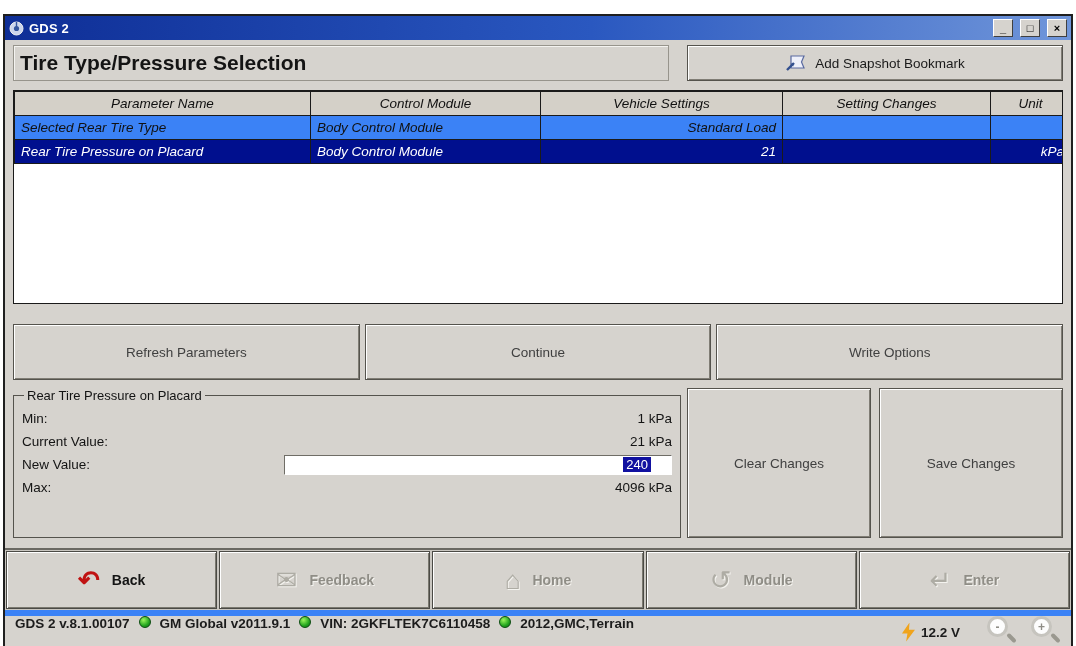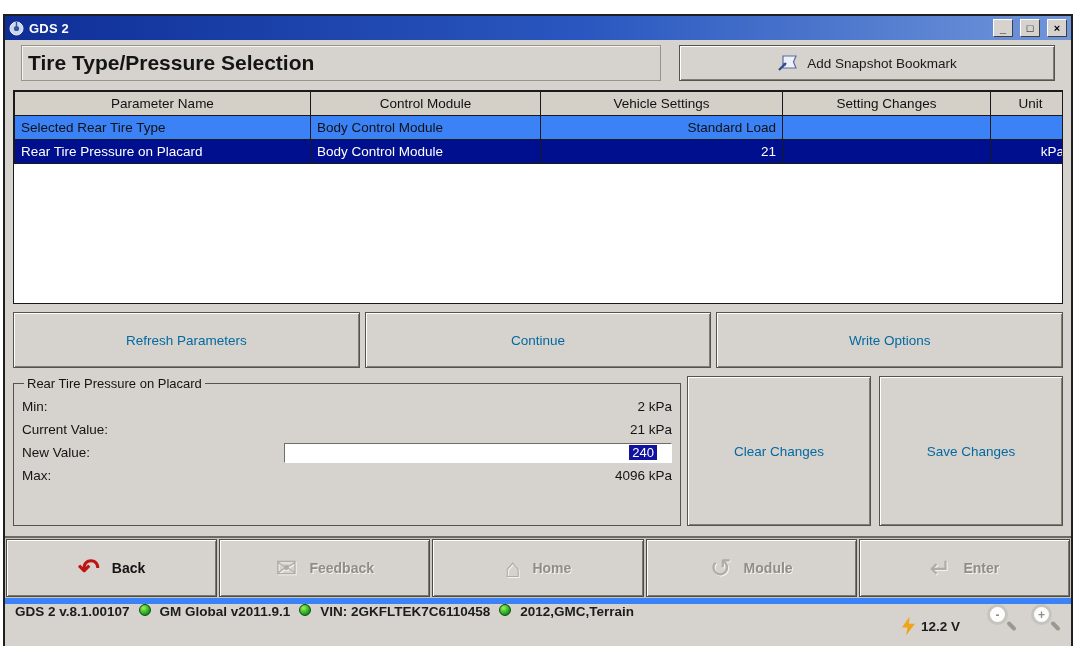--- a/index.html
+++ b/index.html
@@ -15,60 +15,60 @@
     display:flex; align-items:center; padding:0 4px; gap:5px;
   }
   .titlebar .app-title { color:#fff; font-weight:bold; font-size:13px; flex:1; letter-spacing:.2px; }
   .win-btn {
     width:20px; height:18px; background:#d6d3ce; border:1px solid;
     border-color:#ffffff #404040 #404040 #ffffff;
     font-size:11px; line-height:15px; text-align:center; font-weight:bold; color:#000;
     margin-left:2px; cursor:default;
   }
   
-  .header { flex:0 0 46px; display:flex; align-items:center; padding:5px 16px; gap:18px; }
+  .header { flex:0 0 46px; display:flex; align-items:center; padding:5px 8px; gap:18px; }
   .title-panel {
     flex:1; height:36px; display:flex; align-items:center; padding:0 6px;
     border:1px solid #97948c; box-shadow:inset 1px 1px 0 #f4f3f0;
   }
   .page-title { font-size:21px; font-weight:bold; color:#141414; }
   .bookmark-btn {
     flex:0 0 376px; height:36px; background:#d6d3ce;
     border:1px solid #55534d; box-shadow:inset 1px 1px 0 #ffffff, inset -1px -1px 0 #807d75;
     display:flex; align-items:center; justify-content:center; gap:8px;
     font-size:13.5px; color:#1a1a1a; cursor:default;
   }
   
-  .table-wrap { margin:4px 8px 0; height:214px; flex:0 0 214px; background:#ffffff; border:1px solid #1a1a1a; overflow:hidden; }
+  .table-wrap { margin:4px 8px 12px; height:214px; flex:0 0 214px; background:#ffffff; border:1px solid #1a1a1a; overflow:hidden;font-style:italic; }
   table { border-collapse:collapse; width:100%; table-layout:fixed; }
   th, td { border:1px solid #1a1a1a; font-size:13.5px; padding:3px 6px; height:24px; }
   th { background:#d4d0c8; font-weight:normal; text-align:center; color:#111; }
   td { background:#3b82f6; color:#111; text-align:left; white-space:nowrap; overflow:hidden; }
   td.r { text-align:right; }
   tr.selected td { background:#000f8e; color:#ffffff; }
   
   .actions { margin:8px 8px 0; flex:0 0 56px; display:flex; gap:5px; }
   .big-btn {
     flex:1; background:#d6d3ce; border:1px solid #55534d;
     box-shadow:inset 1px 1px 0 #ffffff, inset -1px -1px 0 #807d75;
     display:flex; align-items:center; justify-content:center;
-    font-size:13.5px; color:#0369a1; cursor:default;
+    font-size:13.5px; color:#404040; cursor:default;
   }
   
   .detail { margin:8px 8px 0; flex:0 0 150px; display:flex; gap:6px; }
   fieldset.param-box {
     flex:0 0 668px; border:1px solid #55534d; padding:4px 8px 6px; background:transparent;
   }
   fieldset.param-box legend { font-size:13px; color:#141414; padding:0 3px; margin-left:2px; }
   .param-row { display:flex; align-items:center; height:23px; font-size:13.5px; color:#141414; }
   .param-row .val { margin-left:auto; }
   .inputbox {
     margin-left:auto; width:388px; height:20px; background:#ffffff;
     border:1px solid; border-color:#6f6d66 #ffffff #ffffff #6f6d66;
-    display:flex; align-items:center; justify-content:flex-end; padding:0 14px;
+    display:flex; align-items:center; justify-content:flex-end; padding:0 20px;
   }
   .inputbox .sel { background:#1111a0; color:#ffffff; font-size:13px; padding:0 3px; }
   .detail-btns { flex:1; display:flex; flex-direction:row; gap:8px; }
   .detail-btns .big-btn { flex:1; }
   
   .navbar { margin-top:10px; flex:0 0 62px; display:flex; border-top:2px solid #6b6963; background:#c9c6c0; }
   .nav-btn {
     flex:1; margin:1px; background:#d6d3ce; border:1px solid #4b4a45;
     box-shadow:inset 1px 1px 0 #ffffff, inset -1px -1px 0 #7a786f;
     display:flex; align-items:center; justify-content:center; gap:12px; cursor:default;
@@ -182,21 +182,21 @@
     <button class="big-btn">Refresh Parameters</button>
     <button class="big-btn">Continue</button>
     <button class="big-btn">Write Options</button>
   </div>
 
   <div class="detail">
     <fieldset class="param-box">
       <legend>Rear Tire Pressure on Placard</legend>
       <div class="param-row">
         <span>Min:</span>
-        <span class="val">2 kPa</span>
+        <span class="val">1 kPa</span>
       </div>
       <div class="param-row">
         <span>Current Value:</span>
         <span class="val">21 kPa</span>
       </div>
       <div class="param-row">
         <span>New Value:</span>
         <div class="inputbox">
           <span class="sel">240</span>
         </div>

